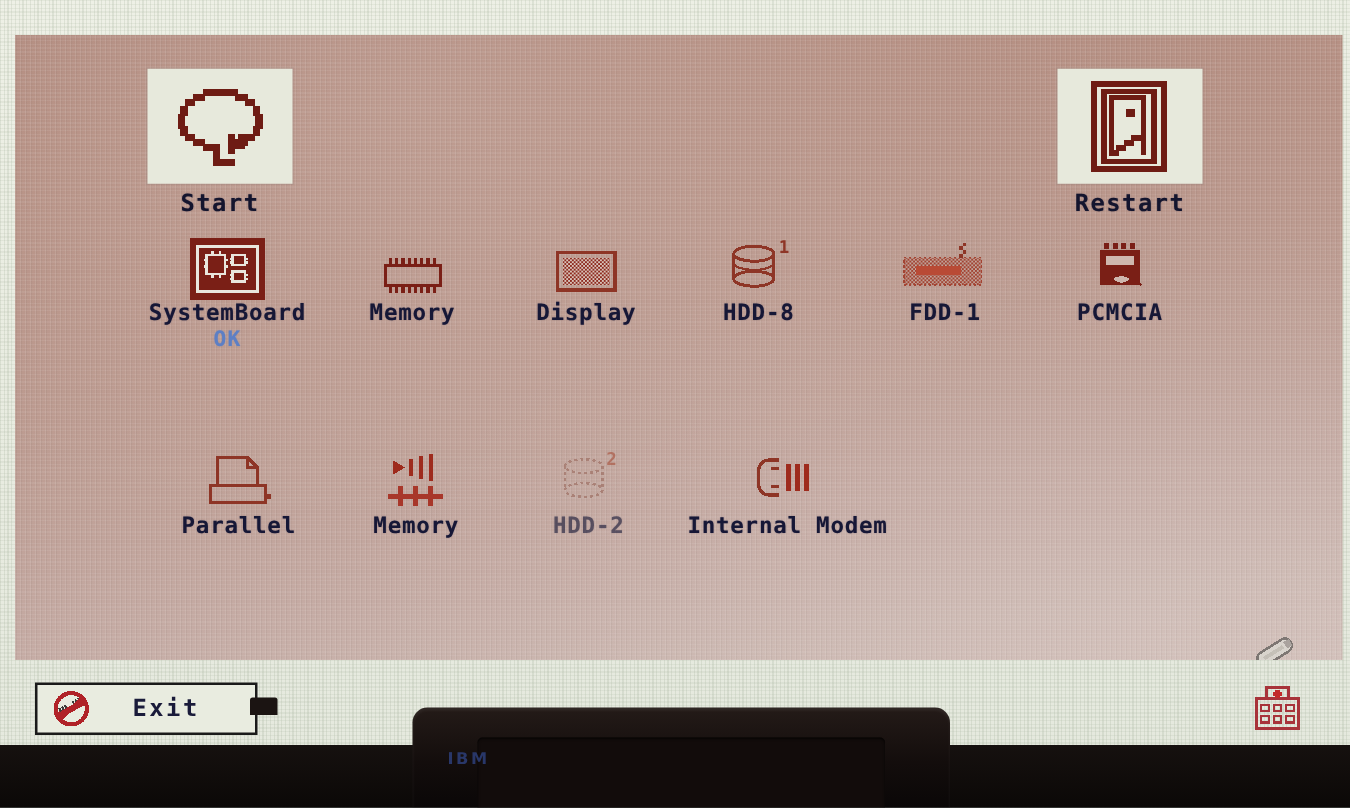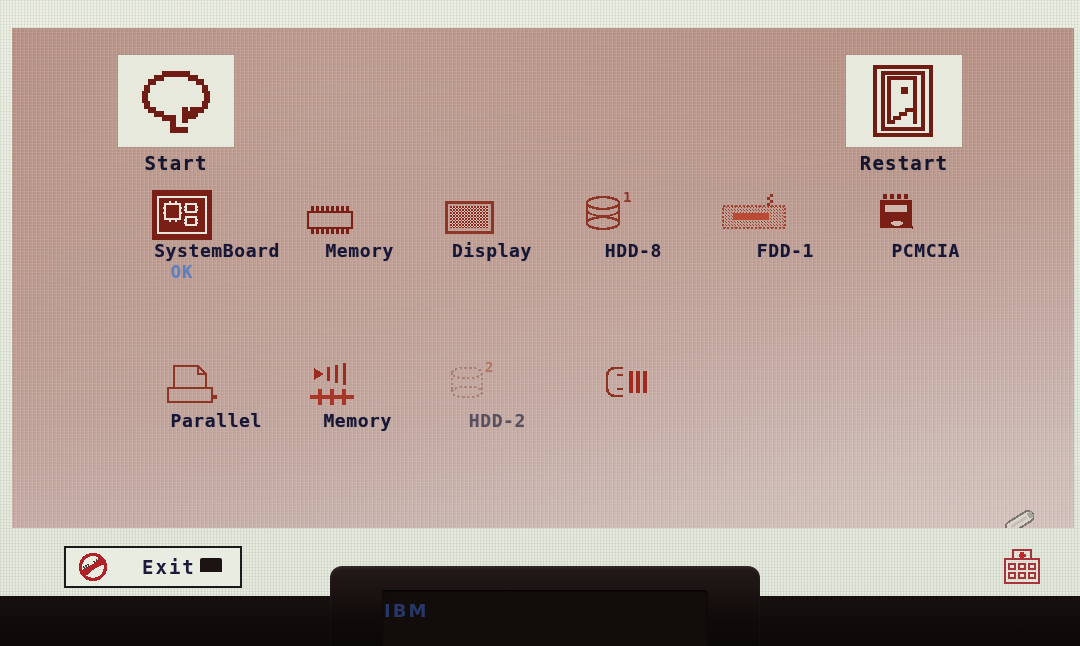--- a/index.html
+++ b/index.html
@@ -40,23 +40,23 @@
   #lid-inner{
     position:absolute;left:52px;top:24px;width:326px;height:70px;
     background:#120c0b;border-radius:4px 4px 0 0;
     box-shadow:inset 0 1px 2px rgba(0,0,0,.8);
   }
   #latch{
     position:absolute;left:200px;top:558px;width:22px;height:14px;
     background:#1b1412;border-radius:2px 2px 0 0;z-index:8;
   }
   #ibm-logo{
-    position:absolute;left:54px;top:34px;
+    position:absolute;left:28px;top:34px;
     font-family:"DejaVu Sans","Liberation Sans",sans-serif;
-    font-weight:700;font-size:18px;letter-spacing:2px;
+    font-weight:700;font-size:13px;letter-spacing:2px;
     color:#2d3f7a;opacity:.85;
     z-index:9;
   }
 
   
   #panel{
     position:absolute;left:12px;top:28px;width:1062px;height:500px;
     background:linear-gradient(172deg,
         #b1897c 0%,
         #b48d80 14%,
@@ -102,34 +102,33 @@
   }
 
   
   .dev{position:absolute;text-align:center;}
   .dev-icon{height:52px;display:flex;align-items:flex-end;justify-content:center;}
   .dev-label{
     font-family:"DejaVu Sans Mono","Liberation Mono",monospace;
     font-weight:bold;font-size:18px;letter-spacing:.6px;
     color:#161736;white-space:nowrap;
     text-shadow:0 0 1px rgba(22,23,54,.4);
-    text-align:right;
   }
   .dev-status{
     font-family:"DejaVu Sans Mono","Liberation Mono",monospace;
     font-weight:bold;font-size:17px;letter-spacing:1px;
     color:#5d7fc4;margin-top:1px;
     text-shadow:0 0 1px rgba(93,127,196,.5);
   }
 
   
   #exit-btn{
     position:absolute;left:28px;top:546px;width:174px;height:38px;
     background:#e9ece0;border:2px solid #1a1a1a;
-    display:flex;align-items:center;z-index:5;margin-left:36px;
+    display:flex;align-items:center;z-index:5;
   }
   #exit-label{
     font-family:"DejaVu Sans Mono","Liberation Mono",monospace;
     font-weight:bold;font-size:19px;letter-spacing:2px;
     color:#1a1b3a;margin-left:30px;
   }
   #help-icon{position:absolute;left:1000px;top:547px;z-index:5;}
   #thermo-icon{position:absolute;left:985px;top:472px;z-index:4;opacity:.72;}
 
   .pix{image-rendering:pixelated;shape-rendering:crispEdges;}
@@ -401,20 +400,21 @@
               <path d="M20 13 h6"></path>
               <path d="M20 27 h6"></path>
             </g>
             <g fill="#9e2b1d">
               <rect x="32" y="9" width="4" height="22"></rect>
               <rect x="39" y="9" width="4" height="22"></rect>
               <rect x="46" y="9" width="4" height="22"></rect>
             </g>
           </svg>
         </div>
+        <div class="dev-label">Internal Modem</div>
       </div>
 
       <svg id="thermo-icon" class="pix" width="46" height="44" viewBox="0 0 46 44">
         <g transform="rotate(-32 23 22)">
           <rect x="8" y="16" width="30" height="11" rx="5" fill="#dcdcd4" stroke="#5d5b58" stroke-width="2"></rect>
           <rect x="13" y="20" width="18" height="3" fill="#bfbfb6"></rect>
           <rect x="33" y="18.5" width="5" height="6" fill="#9a9893"></rect>
         </g>
       </svg>
 

